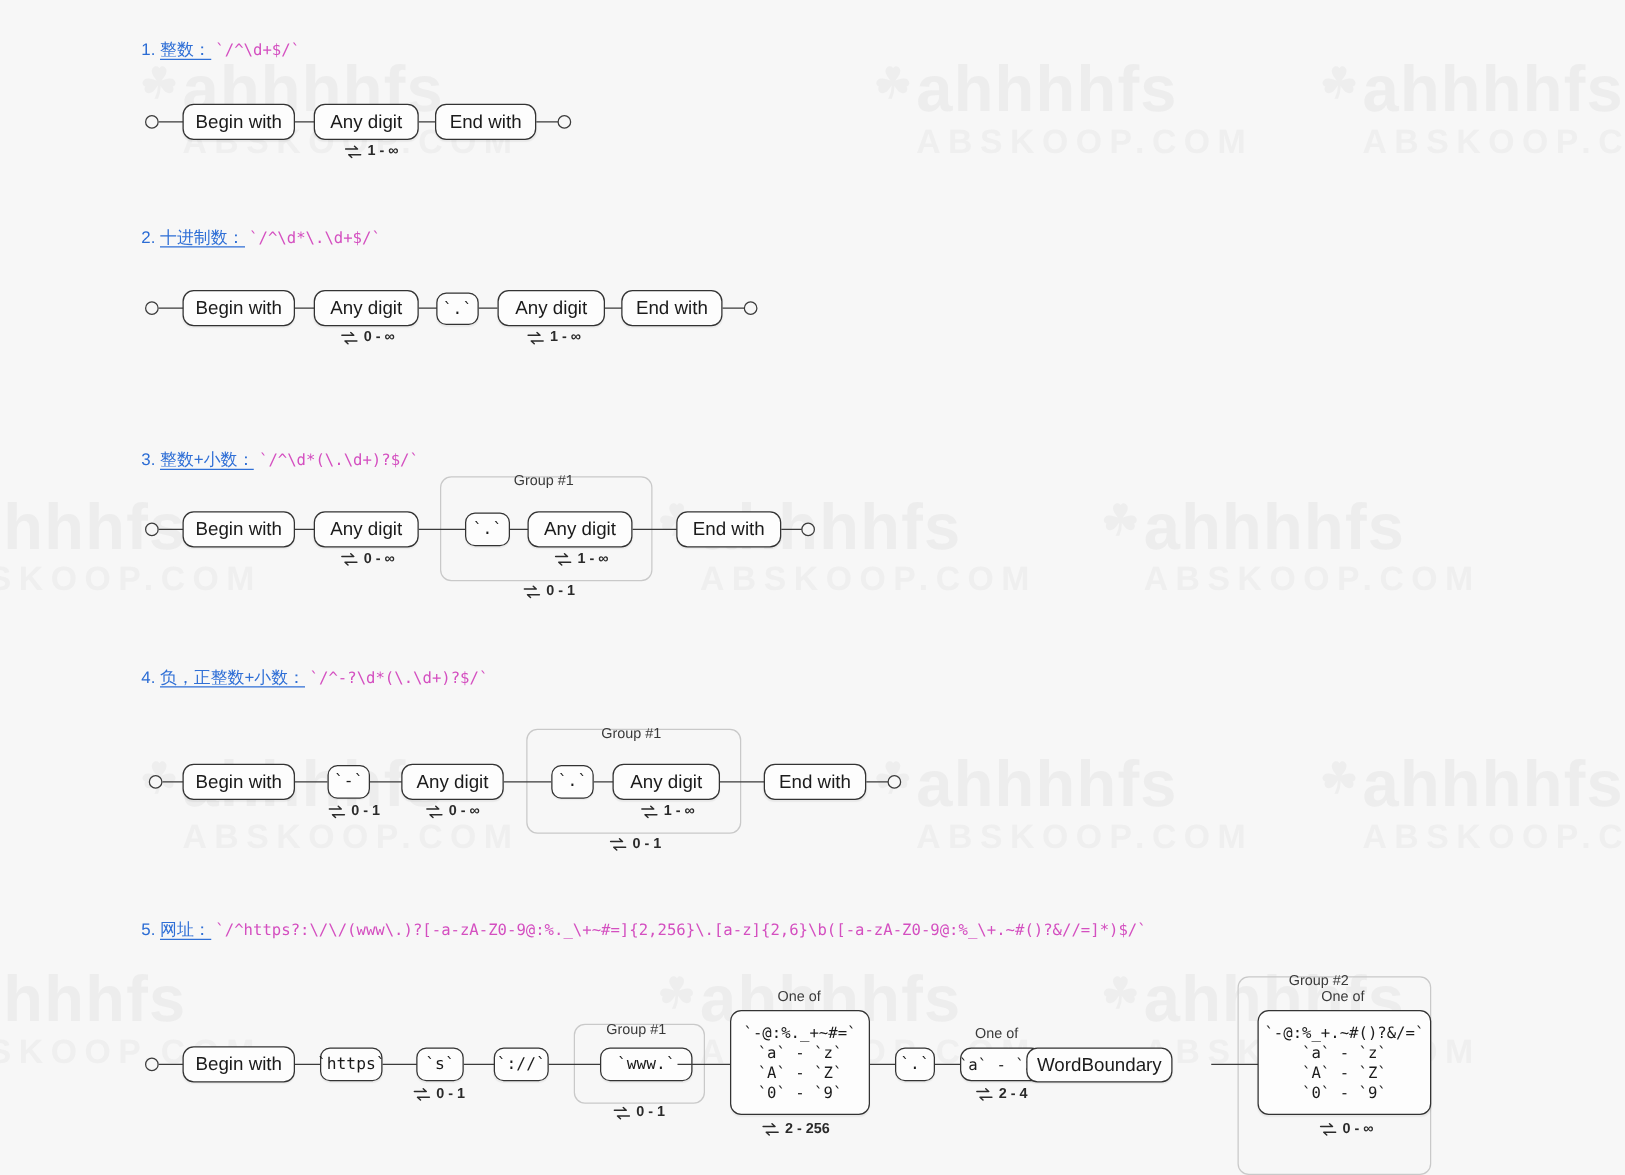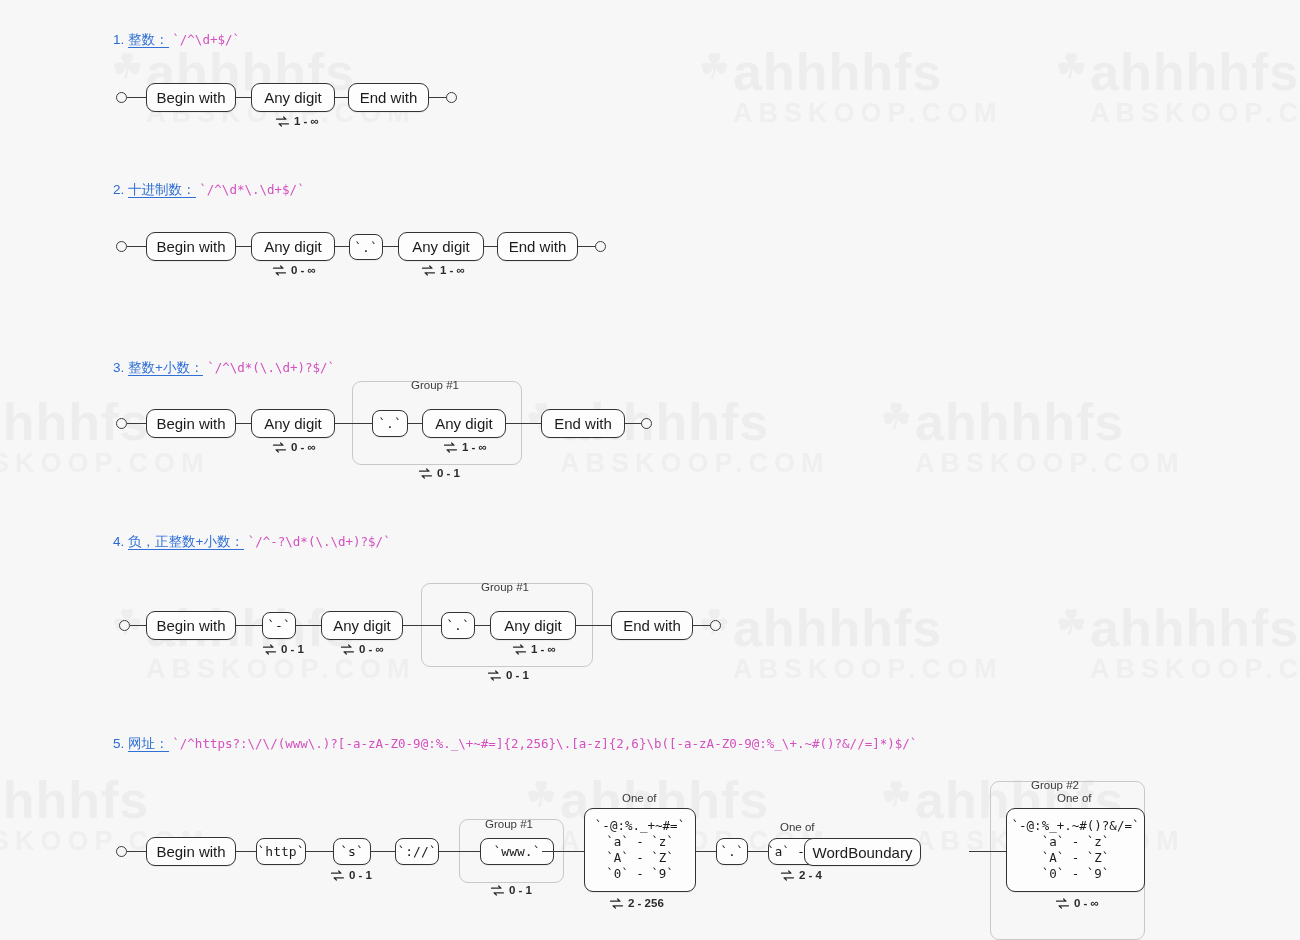--- a/index.html
+++ b/index.html
@@ -334,21 +334,21 @@
     <div class="group" style="left:459px;top:819px;width:105px;height:64px;"></div>
     <div class="grouplabel" style="left:485px;top:805px;">Group #1</div>
 
     <div class="group" style="left:990px;top:781px;width:155px;height:159px;"></div>
     <div class="grouplabel" style="left:1031px;top:766px;">Group #2</div>
 
     <div class="endpoint" style="left:116px;top:846px;"></div>
     <div class="wire" style="left:127px;top:850.5px;width:21px;"></div>
     <div class="node" style="left:146px;top:837px;width:90px;height:29px;">Begin with</div>
     <div class="wire" style="left:236px;top:850.5px;width:22px;"></div>
-    <div class="node lit small" style="left:256px;top:838px;width:50px;height:27px;">`http`</div>
+    <div class="node lit small" style="left:256px;top:838px;width:50px;height:27px;">`https`</div>
     <div class="wire" style="left:306px;top:850.5px;width:28px;"></div>
     <div class="node lit small" style="left:333px;top:838px;width:38px;height:27px;">`s`</div>
     <div class="wire" style="left:371px;top:850.5px;width:25px;"></div>
     <div class="node lit small" style="left:395px;top:838px;width:44px;height:27px;">`://`</div>
     <div class="wire" style="left:439px;top:850.5px;width:42px;"></div>
     <div class="node lit small" style="left:480px;top:838px;width:74px;height:27px;">`www.`</div>
     <div class="wire" style="left:542px;top:850.5px;width:43px;"></div>
 
     <div class="oneoflabel" style="left:622px;top:792px;">One of</div>
     <div class="node oneof" style="left:584px;top:808px;width:112px;height:84px;">
@@ -361,21 +361,21 @@
 
     <div class="node lit small" style="left:716px;top:838px;width:32px;height:27px;">`.`</div>
     <div class="wire" style="left:748px;top:850.5px;width:22px;"></div>
 
     <div class="oneoflabel" style="left:780px;top:821px;">One of</div>
     <div class="node oneof" style="left:768px;top:838px;width:66px;height:27px;">
       <span class="ln">`a` - `z`</span>
     </div>
     <div class="wire" style="left:834px;top:850.5px;width:22px;"></div>
 
-    <div class="node" style="left:804px;top:838px;width:117px;height:28px;">WordBoundary</div>
+    <div class="node" style="left:821px;top:838px;width:117px;height:28px;">WordBoundary</div>
     <div class="wire" style="left:969px;top:850.5px;width:44px;"></div>
 
     <div class="oneoflabel" style="left:1057px;top:792px;">One of</div>
     <div class="node oneof" style="left:1006px;top:808px;width:139px;height:84px;">
       <span class="ln">`-@:%_+.~#()?&amp;/=`</span>
       <span class="ln">`a` - `z`</span>
       <span class="ln">`A` - `Z`</span>
       <span class="ln">`0` - `9`</span>
     </div>
 

